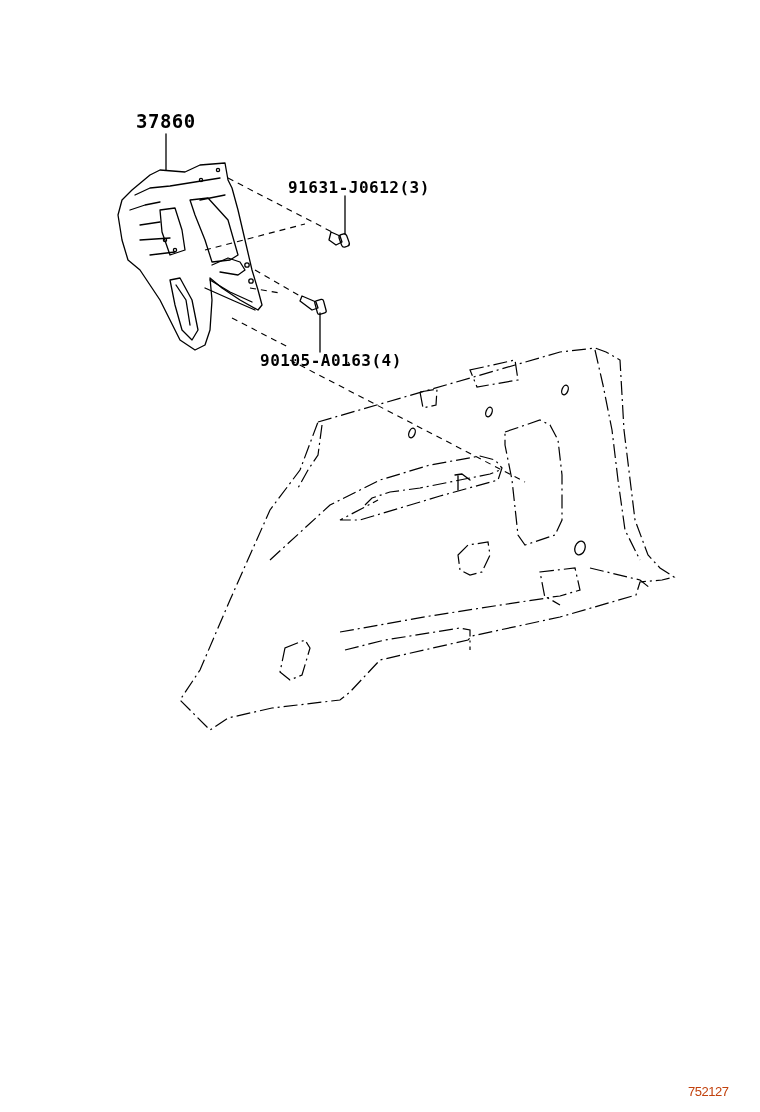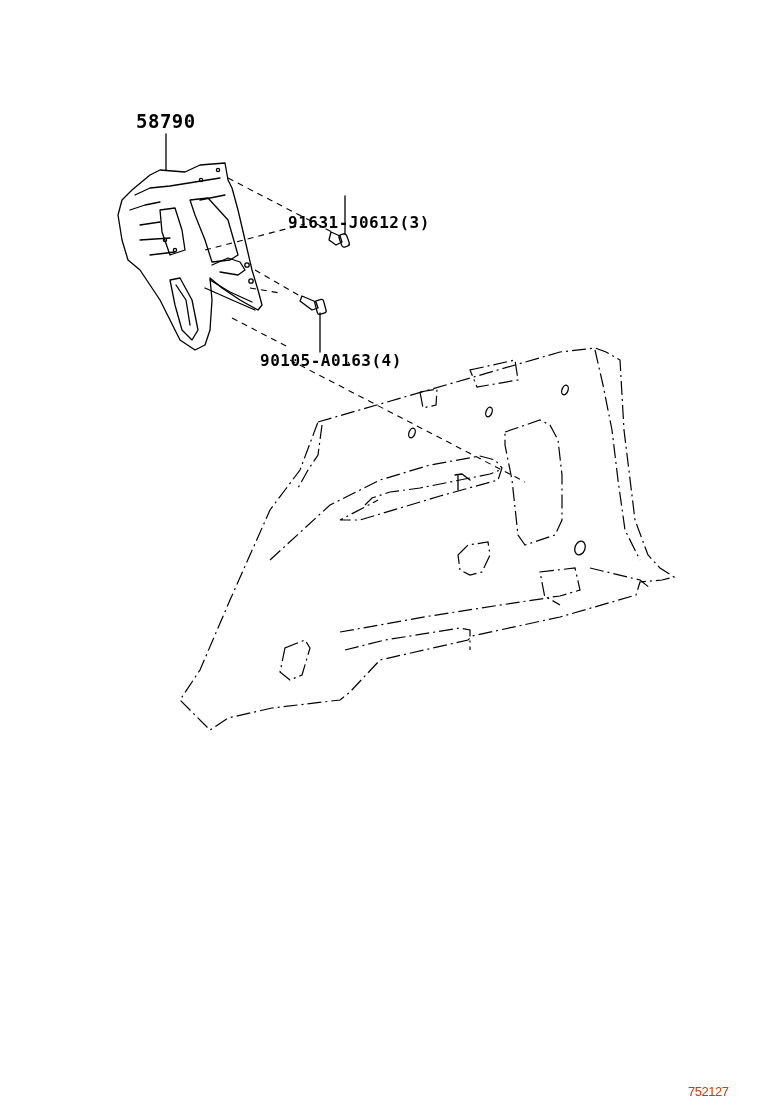--- a/index.html
+++ b/index.html
@@ -76,16 +76,16 @@
     <path class="phantom" d="M340,632 L430,616 L520,602 L548,598 L560,605 M345,650 L385,640 L460,628 L470,630 L470,650"></path>
     <path class="phantom" d="M590,568 L640,580 L650,588"></path>
     <ellipse class="ln" cx="412" cy="433" rx="3" ry="5" transform="rotate(20 412 433)"></ellipse>
     <ellipse class="ln" cx="489" cy="412" rx="3" ry="5" transform="rotate(20 489 412)"></ellipse>
     <ellipse class="ln" cx="565" cy="390" rx="3" ry="5" transform="rotate(20 565 390)"></ellipse>
     <ellipse class="ln" cx="580" cy="548" rx="5" ry="7" transform="rotate(20 580 548)"></ellipse>
     <path class="ln" d="M455,475 L462,474 L470,480 M458,476 L458,490"></path>
   </g>
 </svg>
 
-<div class="part-label lbl-main" style="left:136px; top:110px;">58790</div>
-<div class="part-label lbl-small" style="left:288px; top:178px;margin-top:35px;">91631-J0612(3)</div>
+<div class="part-label lbl-main" style="left:136px; top:110px;">37860</div>
+<div class="part-label lbl-small" style="left:288px; top:178px;">91631-J0612(3)</div>
 <div class="part-label lbl-small" style="left:260px; top:351px;">90105-A0163(4)</div>
 <div class="ref-num" style="left:688px; top:1084px;">752127</div>
 
 </body></html>

